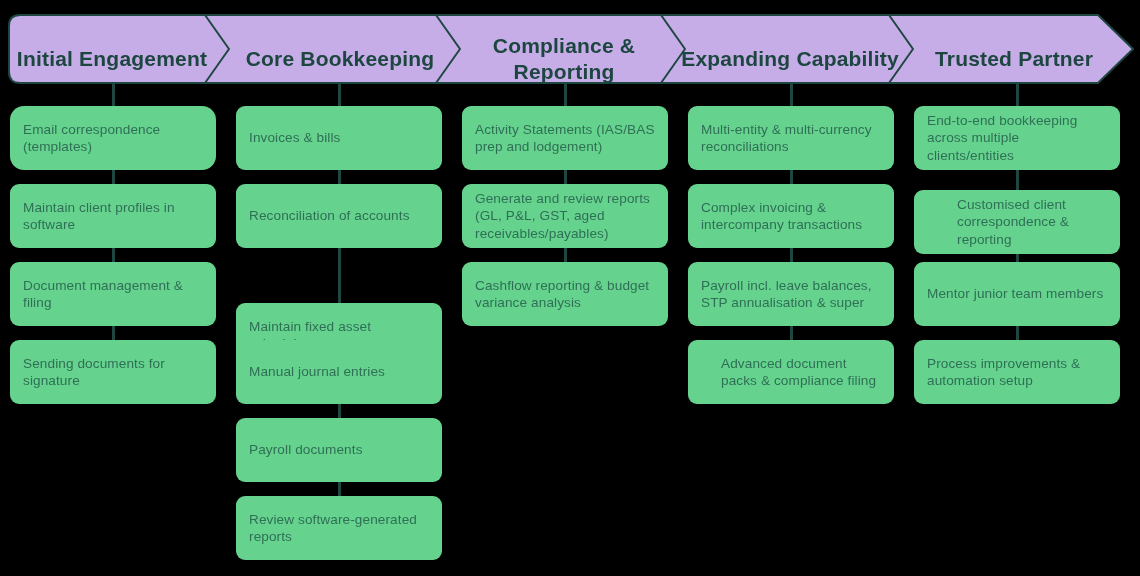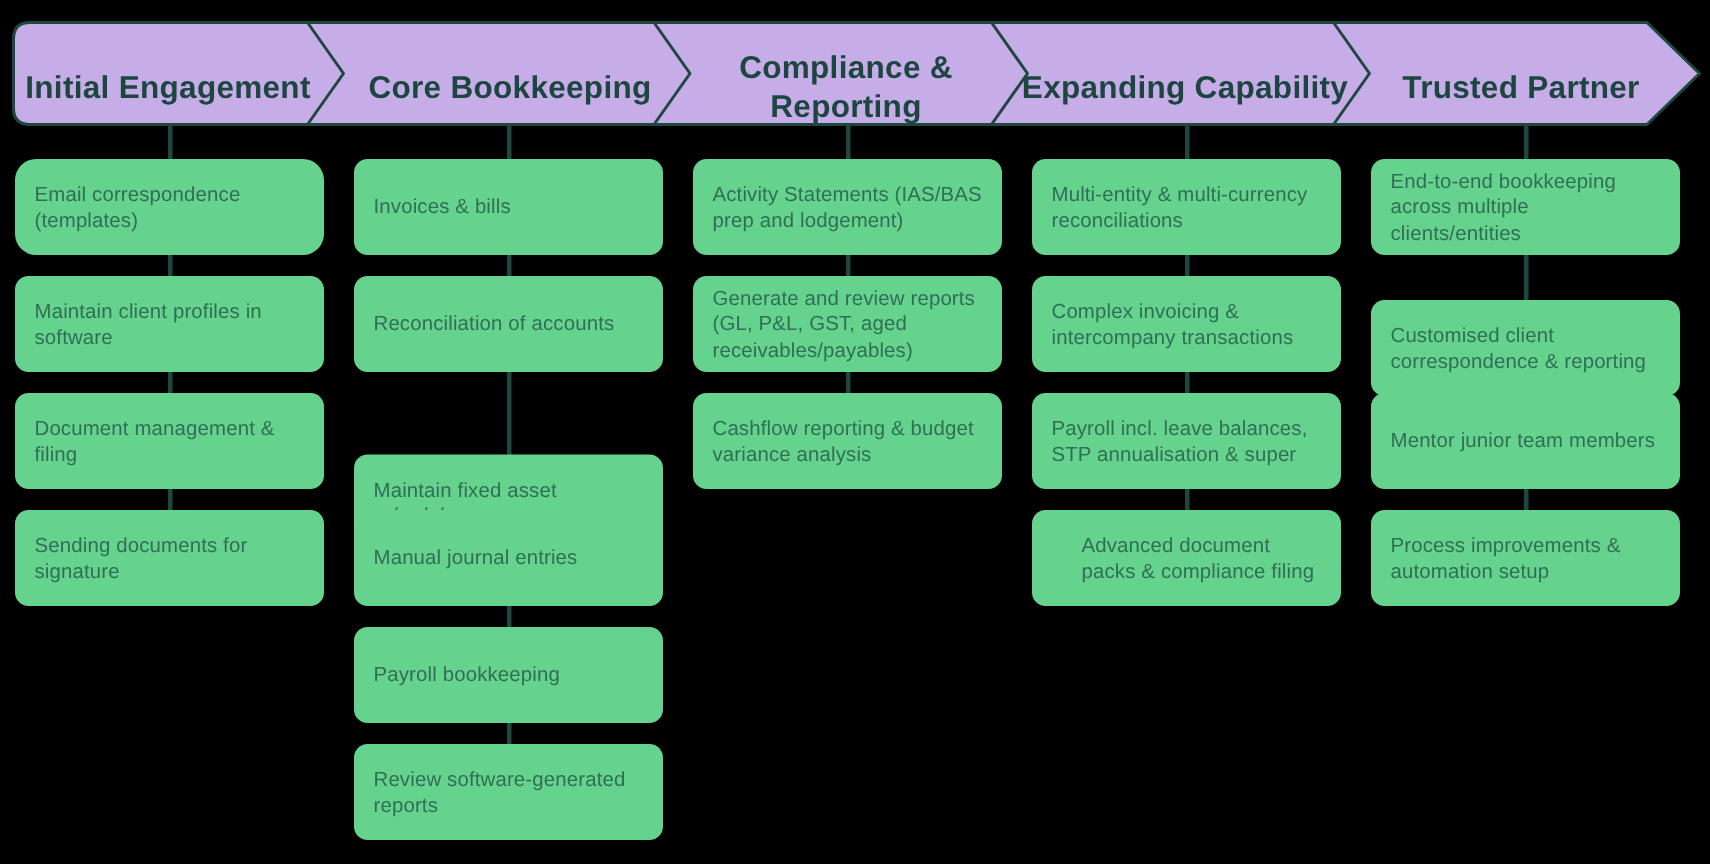--- a/index.html
+++ b/index.html
@@ -86,21 +86,21 @@
         <div class="card" style="top: 78px;">
           <div class="card-text">Reconciliation of accounts</div>
         </div>
         <div class="card" style="top: 156px; margin-top: 41px;">
           <div class="card-text">Maintain fixed asset schedules</div>
         </div>
         <div class="card" style="top: 234px;">
           <div class="card-text">Manual journal entries</div>
         </div>
         <div class="card" style="top: 312px;">
-          <div class="card-text">Payroll bookkeeping</div>
+          <div class="card-text">Payroll documents</div>
         </div>
         <div class="card" style="top: 390px;">
           <div class="card-text">Review software-generated reports</div>
         </div>
       </div>
       <div class="column" style="left: 462px; height: 220px;">
         <div class="card" style="top: 0px;">
           <div class="card-text">Activity Statements (IAS/BAS prep and lodgement)</div>
         </div>
         <div class="card" style="top: 78px;">
@@ -121,21 +121,21 @@
           <div class="card-text">Payroll incl. leave balances, STP annualisation &amp; super</div>
         </div>
         <div class="card" style="top: 234px; padding-left: 20px;">
           <div class="card-text">Advanced document packs &amp; compliance filing</div>
         </div>
       </div>
       <div class="column" style="left: 914px; height: 298px;">
         <div class="card" style="top: 0px;">
           <div class="card-text">End-to-end bookkeeping across multiple clients/entities</div>
         </div>
-        <div class="card" style="top: 94px;">
+        <div class="card" style="top: 84px; padding-left: 30px;">
           <div class="card-text">Customised client correspondence &amp; reporting</div>
         </div>
         <div class="card" style="top: 156px;">
           <div class="card-text">Mentor junior team members</div>
         </div>
         <div class="card" style="top: 234px;">
           <div class="card-text">Process improvements &amp; automation setup</div>
         </div>
       </div>
     </div>

